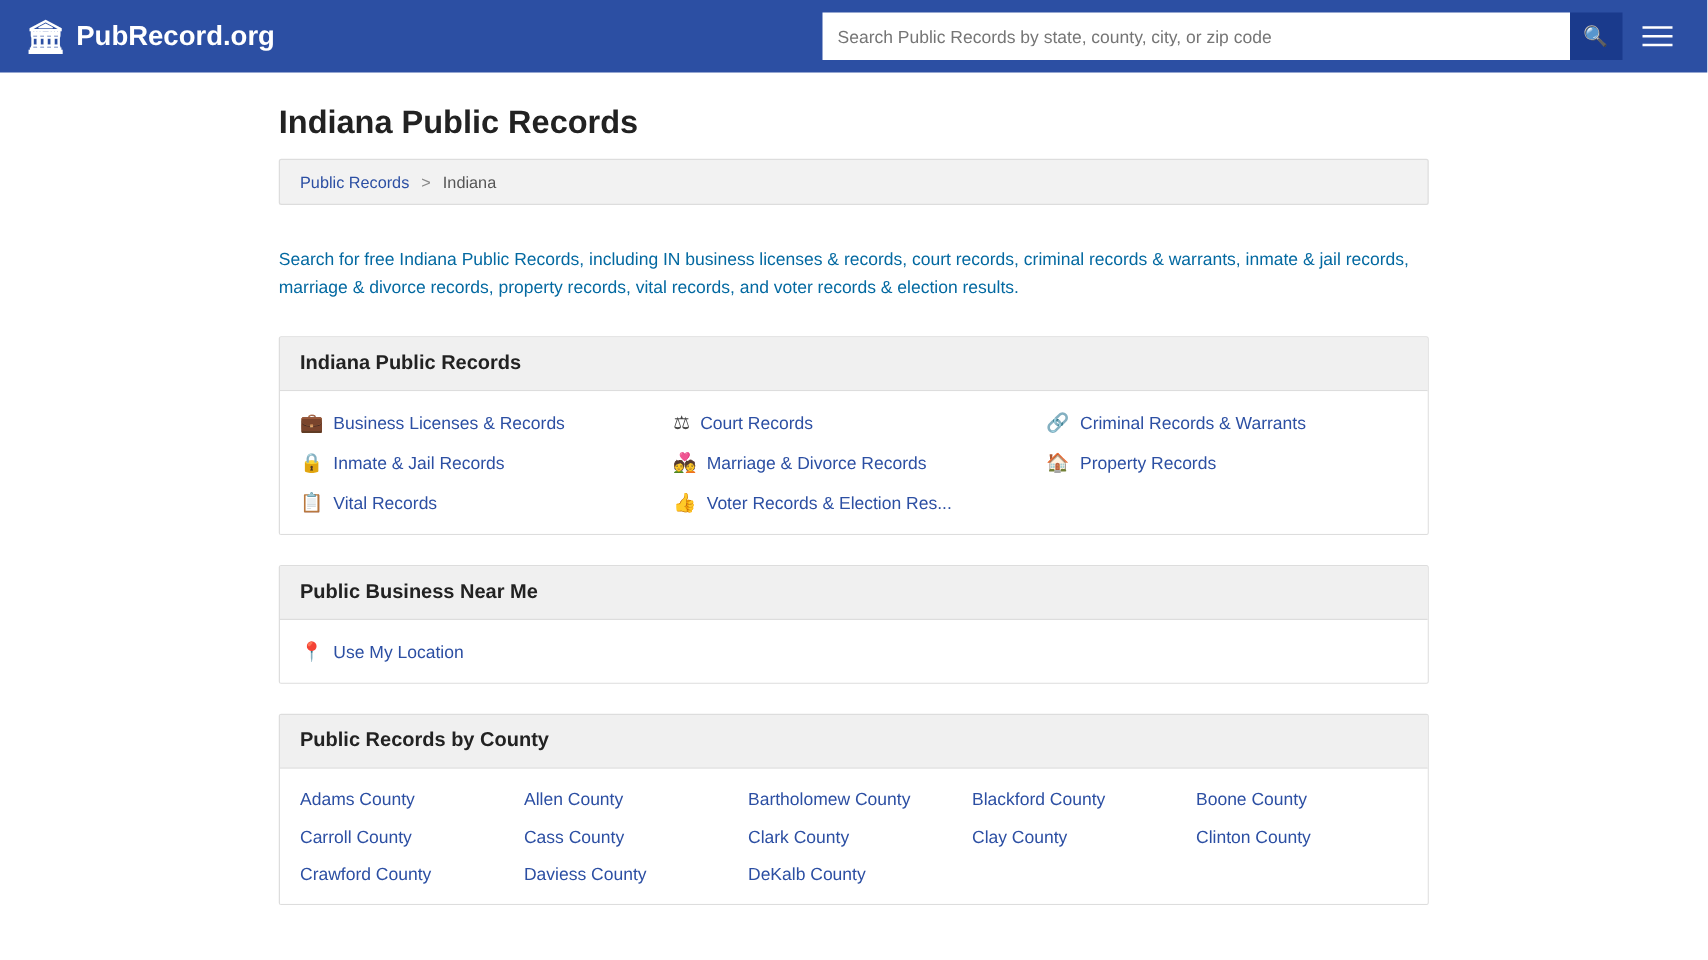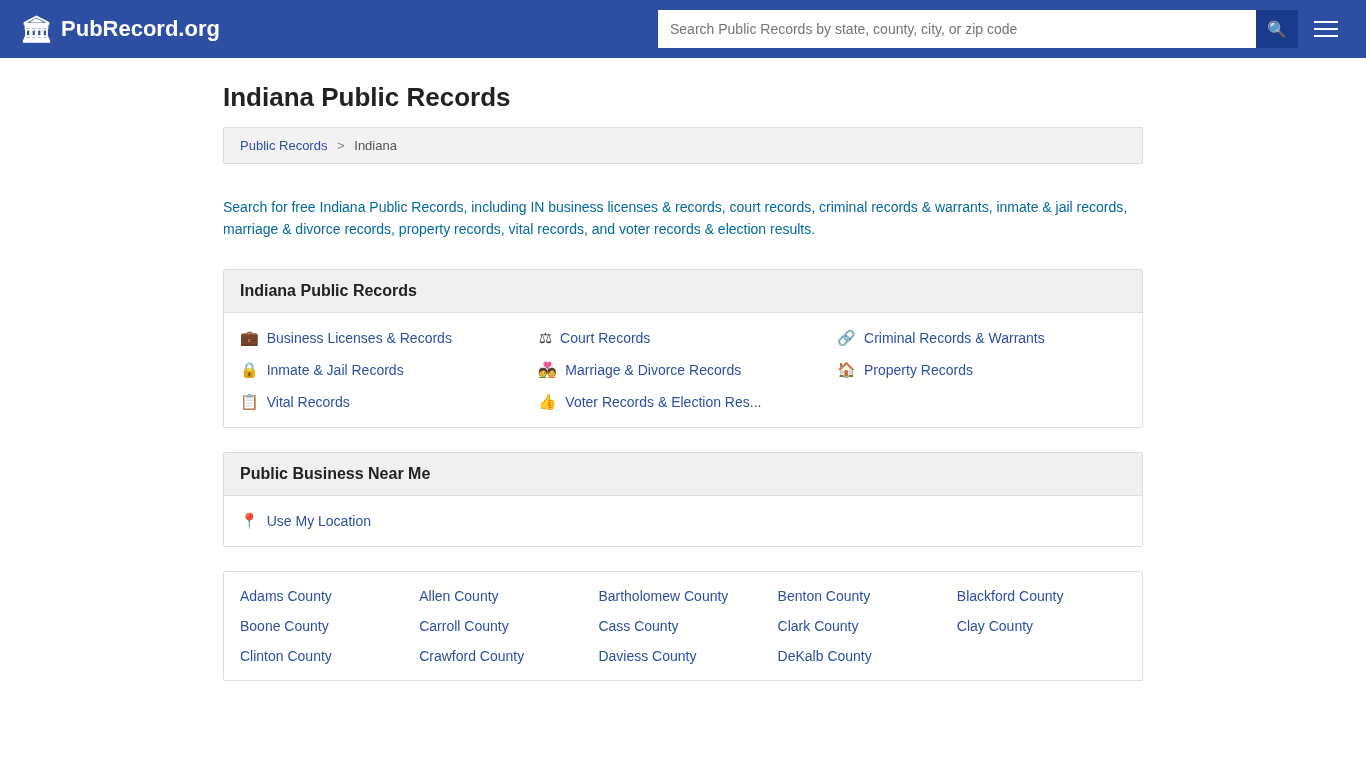--- a/index.html
+++ b/index.html
@@ -244,26 +244,26 @@
     <div class="section-header">Public Business Near Me</div>
     <div class="section-body">
       <a href="#" class="location-link">
         <span class="record-icon">📍</span>
         <span>Use My Location</span>
       </a>
     </div>
   </section>
 
   <section class="section">
+    <div class="section-header">Public Records by County</div>
     <div class="section-body">
       <div class="county-grid" id="county-grid">
       <a href="#" class="county-link">Adams County</a>
           <a href="#" class="county-link">Allen County</a>
           <a href="#" class="county-link">Bartholomew County</a>
-          <a href="#" class="county-link">Benton County</a>
           <a href="#" class="county-link">Blackford County</a>
           <a href="#" class="county-link">Boone County</a>
           <a href="#" class="county-link">Carroll County</a>
           <a href="#" class="county-link">Cass County</a>
           <a href="#" class="county-link">Clark County</a>
           <a href="#" class="county-link">Clay County</a>
           <a href="#" class="county-link">Clinton County</a>
           <a href="#" class="county-link">Crawford County</a>
           <a href="#" class="county-link">Daviess County</a>
           <a href="#" class="county-link">DeKalb County</a>

